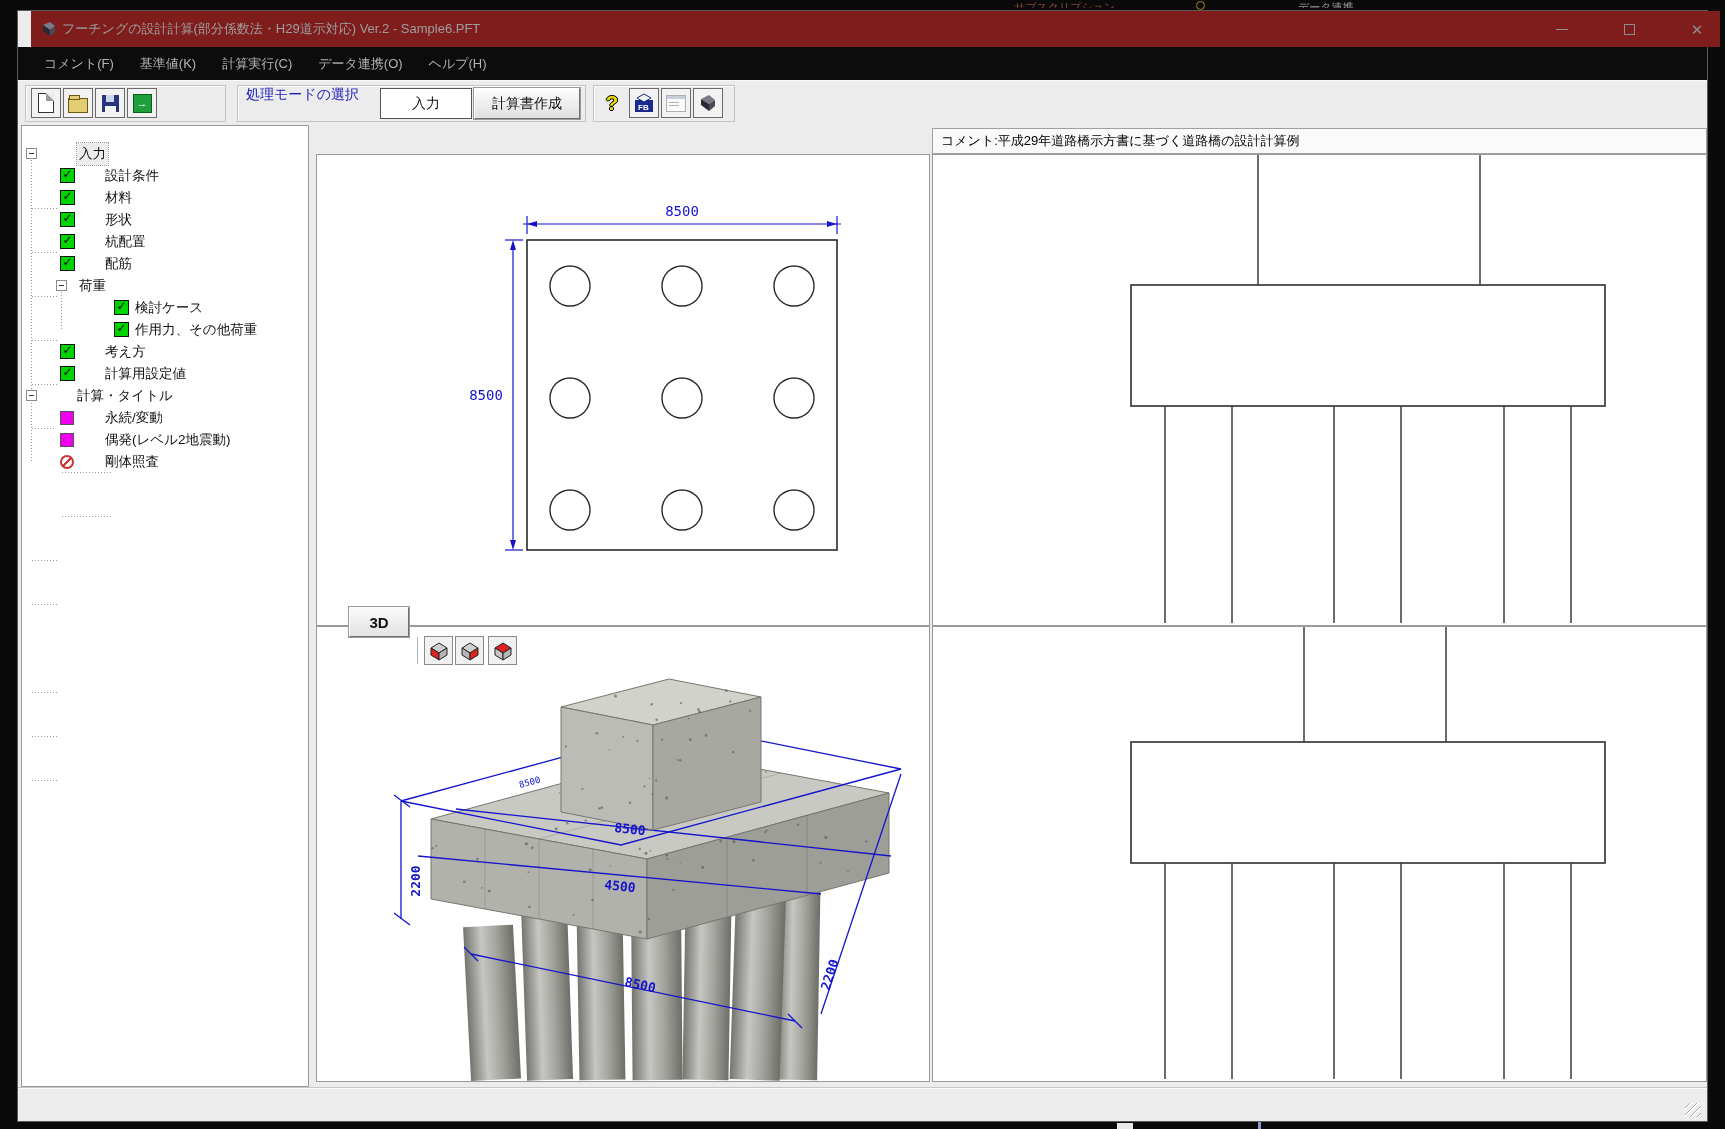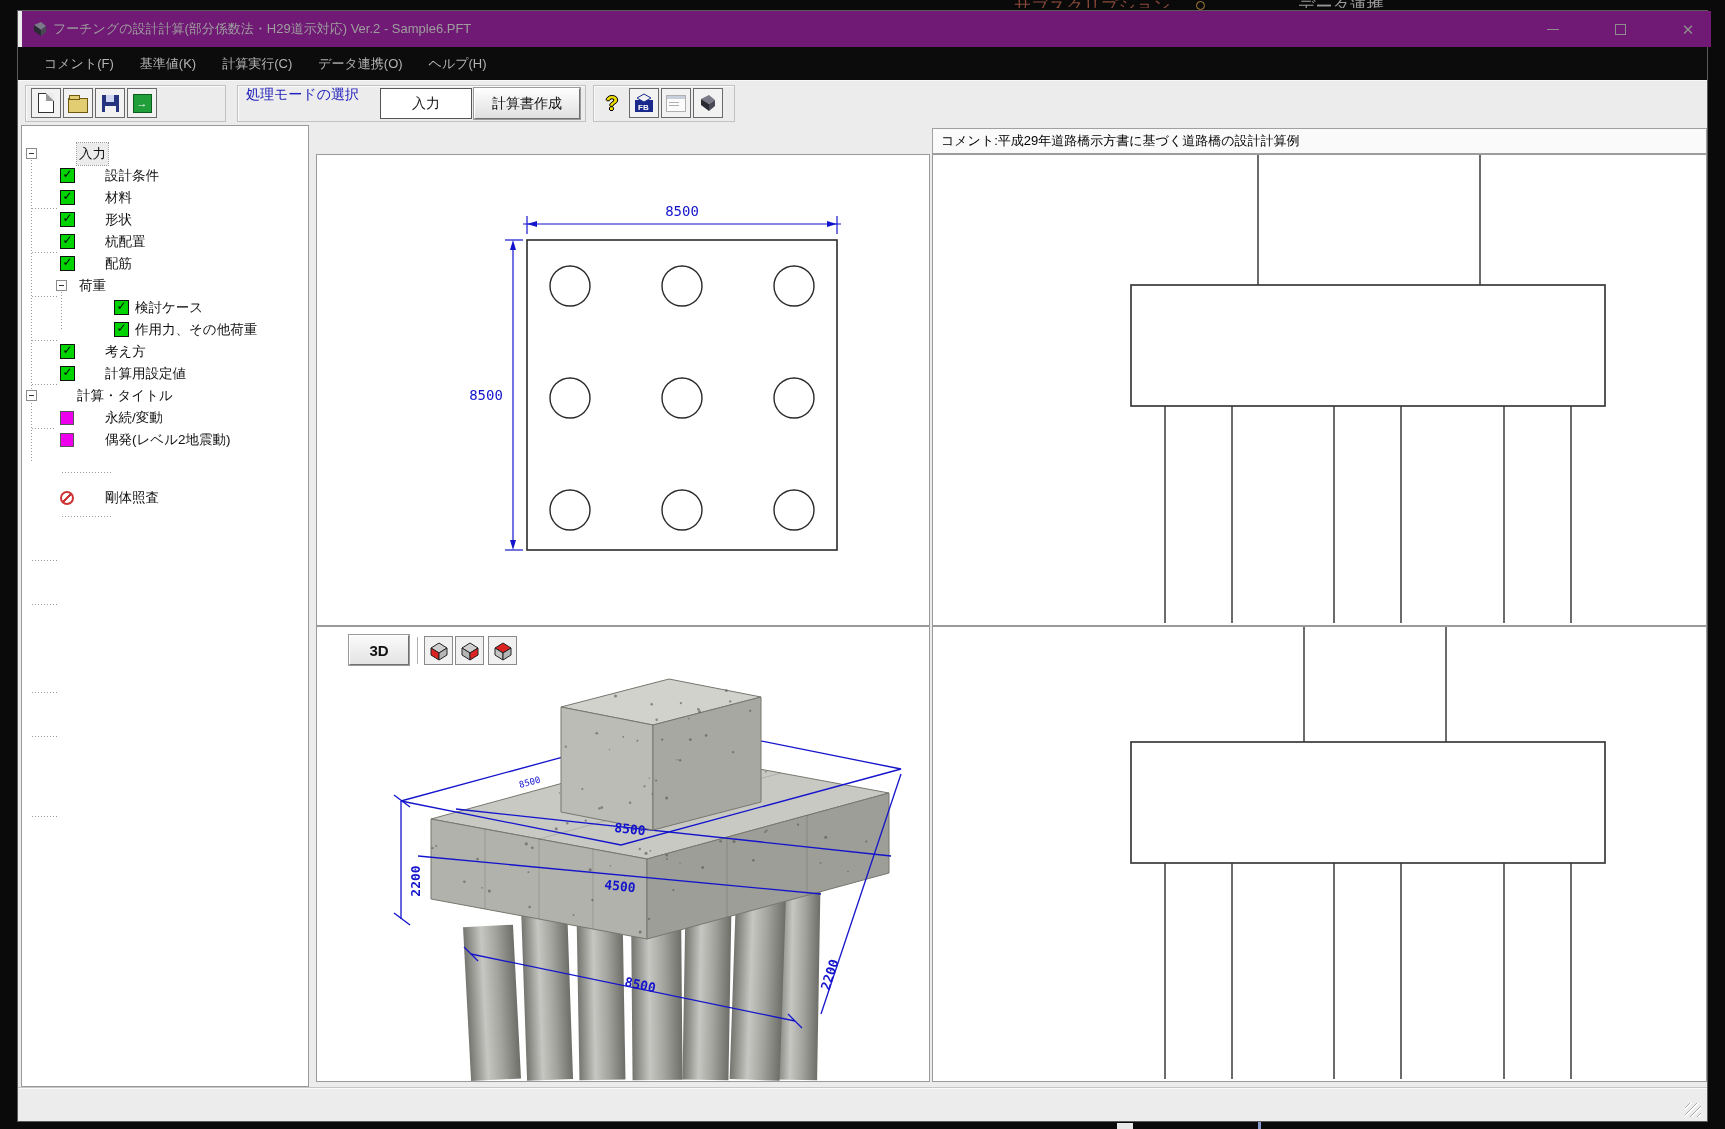--- a/index.html
+++ b/index.html
@@ -2,21 +2,21 @@
 <html><head>
 <meta charset="utf-8">
 <style>
   html,body{margin:0;padding:0;background:#0a0a0a;}
   body{width:1725px;height:1129px;position:relative;overflow:hidden;
        font-family:"Liberation Sans","DejaVu Sans",sans-serif;}
   .abs{position:absolute;}
   
   #app-window{left:17px;top:10px;width:1691px;height:1112px;background:#ececec;
               border:1px solid #5a5a5a;box-sizing:border-box;}
-  #title-bar{left:4px;top:0;width:100%;height:36px;background:#701a75;}
+  #title-bar{left:13px;top:0;width:100%;height:36px;background:#7f1d1d;}
   #title-text{left:31px;top:0;height:36px;line-height:36px;color:#9e9e9e;font-size:13px;white-space:nowrap;}
   .win-ctl{top:0;width:46px;height:36px;display:flex;align-items:center;justify-content:center;}
   #menu-bar{left:0;top:36px;width:100%;height:33px;background:#0c0c0c;display:flex;align-items:center;padding-left:20px;box-sizing:border-box;gap:14px;}
   .menu-item{color:#b4b4b4;font-size:13px;padding:0 6px;white-space:nowrap;}
   
   #toolbar{left:0;top:69px;width:100%;height:45px;background:#ececec;border-top:1px solid #f8f8f8;box-sizing:border-box;}
   .tb-group{position:absolute;top:4px;height:37px;background:#ececec;border:1px solid #c2c2c2;
             box-shadow:inset 1px 1px 0 #fbfbfb;box-sizing:border-box;}
   .tb-btn{position:absolute;top:2px;width:30px;height:30px;background:#f2f2f2;border:1px solid #6a6a6a;
           box-sizing:border-box;display:flex;align-items:center;justify-content:center;}
@@ -50,32 +50,32 @@
   .sq-magenta{position:absolute;top:4px;width:14px;height:14px;background:#ee00ee;border:1px solid #555;box-sizing:border-box;}
   .no-icon{position:absolute;top:4px;width:14px;height:14px;border:2px solid #cc3333;border-radius:50%;box-sizing:border-box;
            background:linear-gradient(135deg,transparent 42%,#cc3333 42%,#cc3333 58%,transparent 58%);}
   .dot-v{position:absolute;width:1px;background-image:repeating-linear-gradient(to bottom,#9a9a9a 0 1px,transparent 1px 3px);}
   .dot-h{position:absolute;height:1px;background-image:repeating-linear-gradient(to right,#9a9a9a 0 1px,transparent 1px 3px);}
   
   .view-header{position:absolute;top:117px;height:26px;background:#fafafa;border:1px solid #a0a0a0;box-sizing:border-box;
                font-size:13px;color:#000;line-height:24px;padding-left:8px;white-space:nowrap;overflow:hidden;}
   #drawing-svg{left:298px;top:143px;}
   
-  #btn-3d{left:331px;top:624px;width:60px;height:30px;background:linear-gradient(#fafafa,#e3e3e3);
+  #btn-3d{left:331px;top:596px;width:60px;height:30px;background:linear-gradient(#fafafa,#e3e3e3);
           border:1px solid;border-color:#fff #707070 #707070 #fff;box-shadow:0 0 0 1px #9a9a9a;
           font-weight:bold;font-size:15px;color:#111;display:flex;align-items:center;justify-content:center;box-sizing:border-box;}
   #sep-3d{left:399px;top:626px;width:2px;height:27px;border-left:1px solid #b0b0b0;border-right:1px solid #fff;}
   .cube-btn{position:absolute;top:625px;width:29px;height:29px;background:#f1f1f1;border:1px solid #8a8a8a;
             box-sizing:border-box;display:flex;align-items:center;justify-content:center;}
   
   #status-bar{left:0;top:1076px;width:100%;height:34px;background:#ececec;border-top:1px solid #c6c6c6;box-shadow:inset 0 1px 0 #fbfbfb;box-sizing:border-box;}
   #resize-grip{position:absolute;right:6px;bottom:4px;width:16px;height:14px;
      background:repeating-linear-gradient(135deg,transparent 0 3px,#aaa 3px 4px,#fff 4px 5px);}
   
-  .fragment{position:absolute;top:0;height:8px;overflow:hidden;font-size:17px;line-height:14px;margin-top:0;}
+  .fragment{position:absolute;top:0;height:8px;overflow:hidden;font-size:11px;line-height:14px;margin-top:0;}
   .sliver{position:absolute;}
 </style>
 </head>
 <body>
 
 <div class="fragment" style="left:1014px;width:180px;color:#8a4a3a;">
   <span>サブスクリプション</span>
 </div>
 <div class="sliver" style="left:1196px;top:1px;width:7px;height:7px;border:1px solid #b08030;border-radius:50%;"></div>
 <div class="fragment" style="left:1298px;width:140px;color:#9a9a9a;">
@@ -220,21 +220,21 @@
       <div class="tree-row" style="top: 281px;">
         <div class="dot-h" style="left: 10px; top: 285px; width: 27px;"></div>
         <span class="sq-magenta" style="left: 38px;"></span>
         <span class="tree-label" style="left: 83px;">永続/変動</span>
       </div>
       <div class="tree-row" style="top: 303px;">
         <div class="dot-h" style="left: 10px; top: 307px; width: 27px;"></div>
         <span class="sq-magenta" style="left: 38px;"></span>
         <span class="tree-label" style="left: 83px;">偶発(レベル2地震動)</span>
       </div>
-      <div class="tree-row" style="top: 325px; margin-top: 36px;">
+      <div class="tree-row" style="top: 325px;">
         <div class="dot-h" style="left: 10px; top: 329px; width: 27px;"></div>
         <span class="no-icon" style="left: 38px;"></span>
         <span class="tree-label" style="left: 83px;">剛体照査</span>
       </div>
     </div>
 
   <div class="view-header" style="left:914px;width:775px">
     <span>コメント:平成29年道路橋示方書に基づく道路橋の設計計算例</span>
   </div>
 

